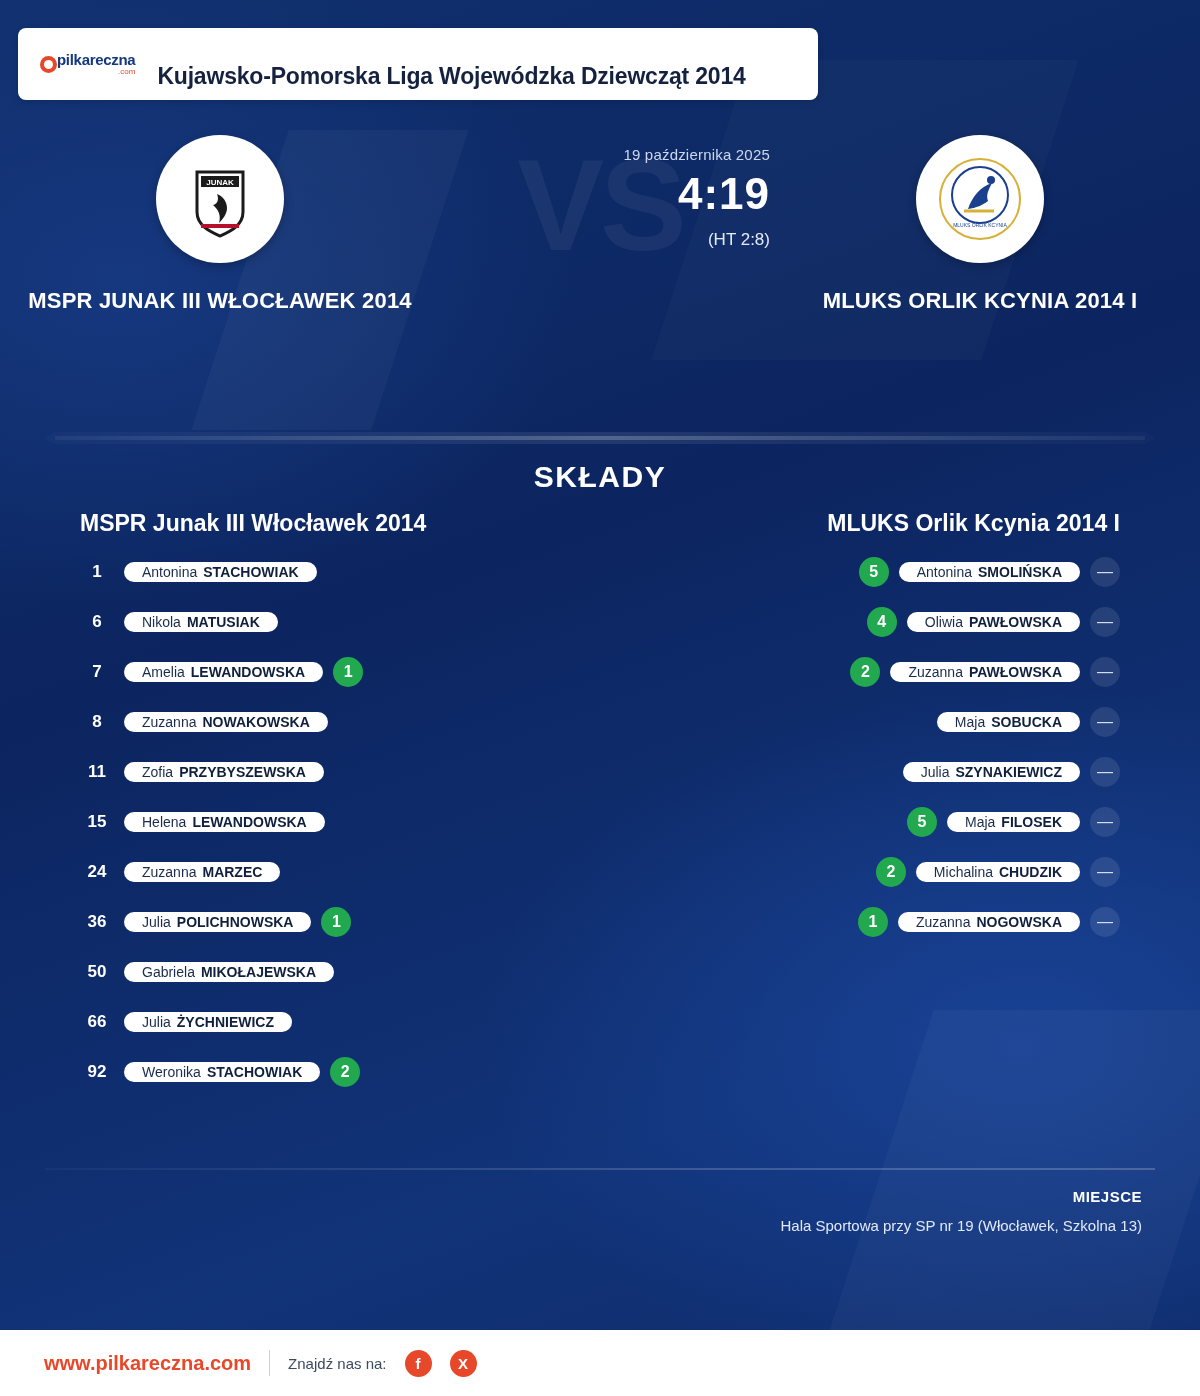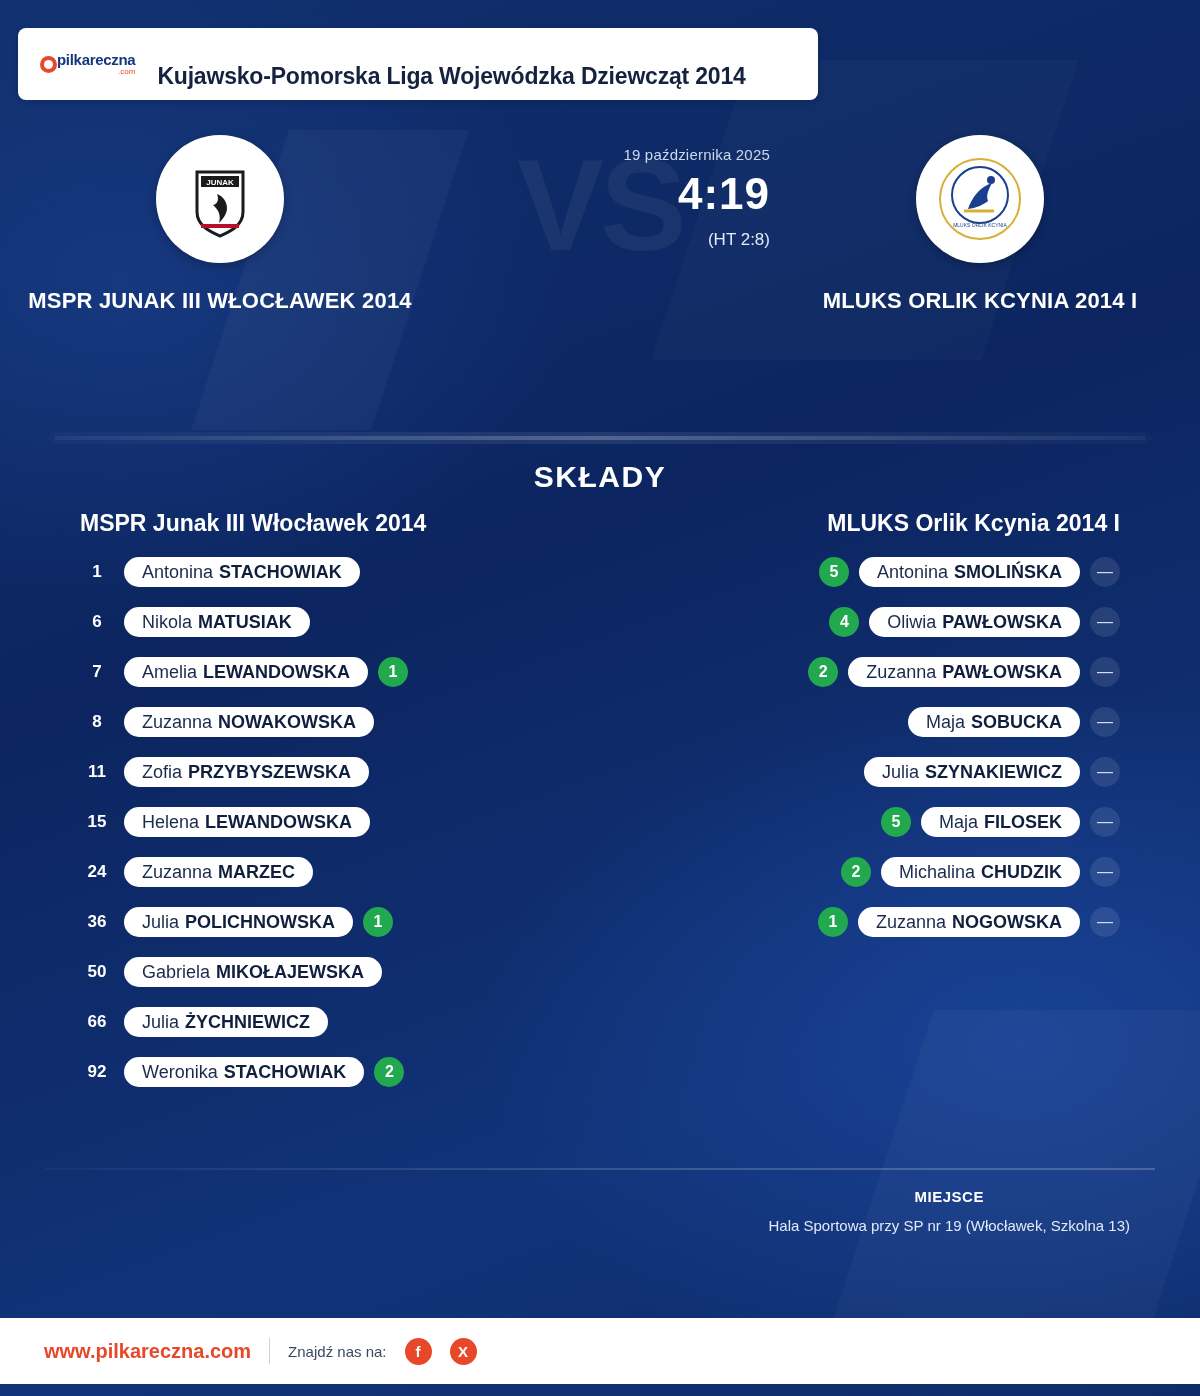--- a/index.html
+++ b/index.html
@@ -244,25 +244,25 @@
     width: 34px;
     text-align: center;
     font-size: 17px;
     font-weight: bold;
     color: #ffffff;
     flex: none;
   }
   .name-pill {
     background: #ffffff;
     border-radius: 19px;
-    height: 30px;
+    height: 20px;
     display: flex;
     align-items: center;
     padding: 0 18px;
-    font-size: 18px;
+    font-size: 14px;
     color: #1b2b4d;
     white-space: nowrap;
   }
   .name-pill b {
     font-weight: bold;
     color: #0f1f3d;
     margin-left: 6px;
   }
   .goal-badge {
     width: 30px; height: 30px;
@@ -294,40 +294,40 @@
   
   .bottom-divider {
     position: absolute;
     left: 45px; right: 45px;
     top: 1168px;
     height: 2px;
     background: linear-gradient(90deg, rgba(255,255,255,0.03), rgba(255,255,255,0.18) 60%, rgba(255,255,255,0.2));
   }
   .venue {
     position: absolute;
-    right: 70px;
+    right: 58px;
     top: 1188px;
-    text-align: center;
+    text-align: right;
   }
   .venue-label {
     font-size: 15px;
     font-weight: bold;
     color: #ffffff;
     letter-spacing: 0.5px;
   }
   .venue-value {
     font-size: 15px;
     color: #e2e9f8;
     margin-top: 12px;
   }
 
   
   .footer {
     position: absolute;
-    left: 0; right: 0; bottom: 12px;
+    left: 0; right: 0; bottom: 0;
     height: 66px;
     background: #ffffff;
     display: flex;
     align-items: center;
     padding: 0 44px;
     gap: 18px;
   }
   .footer-url {
     font-size: 20px;
     color: #e8482a;

